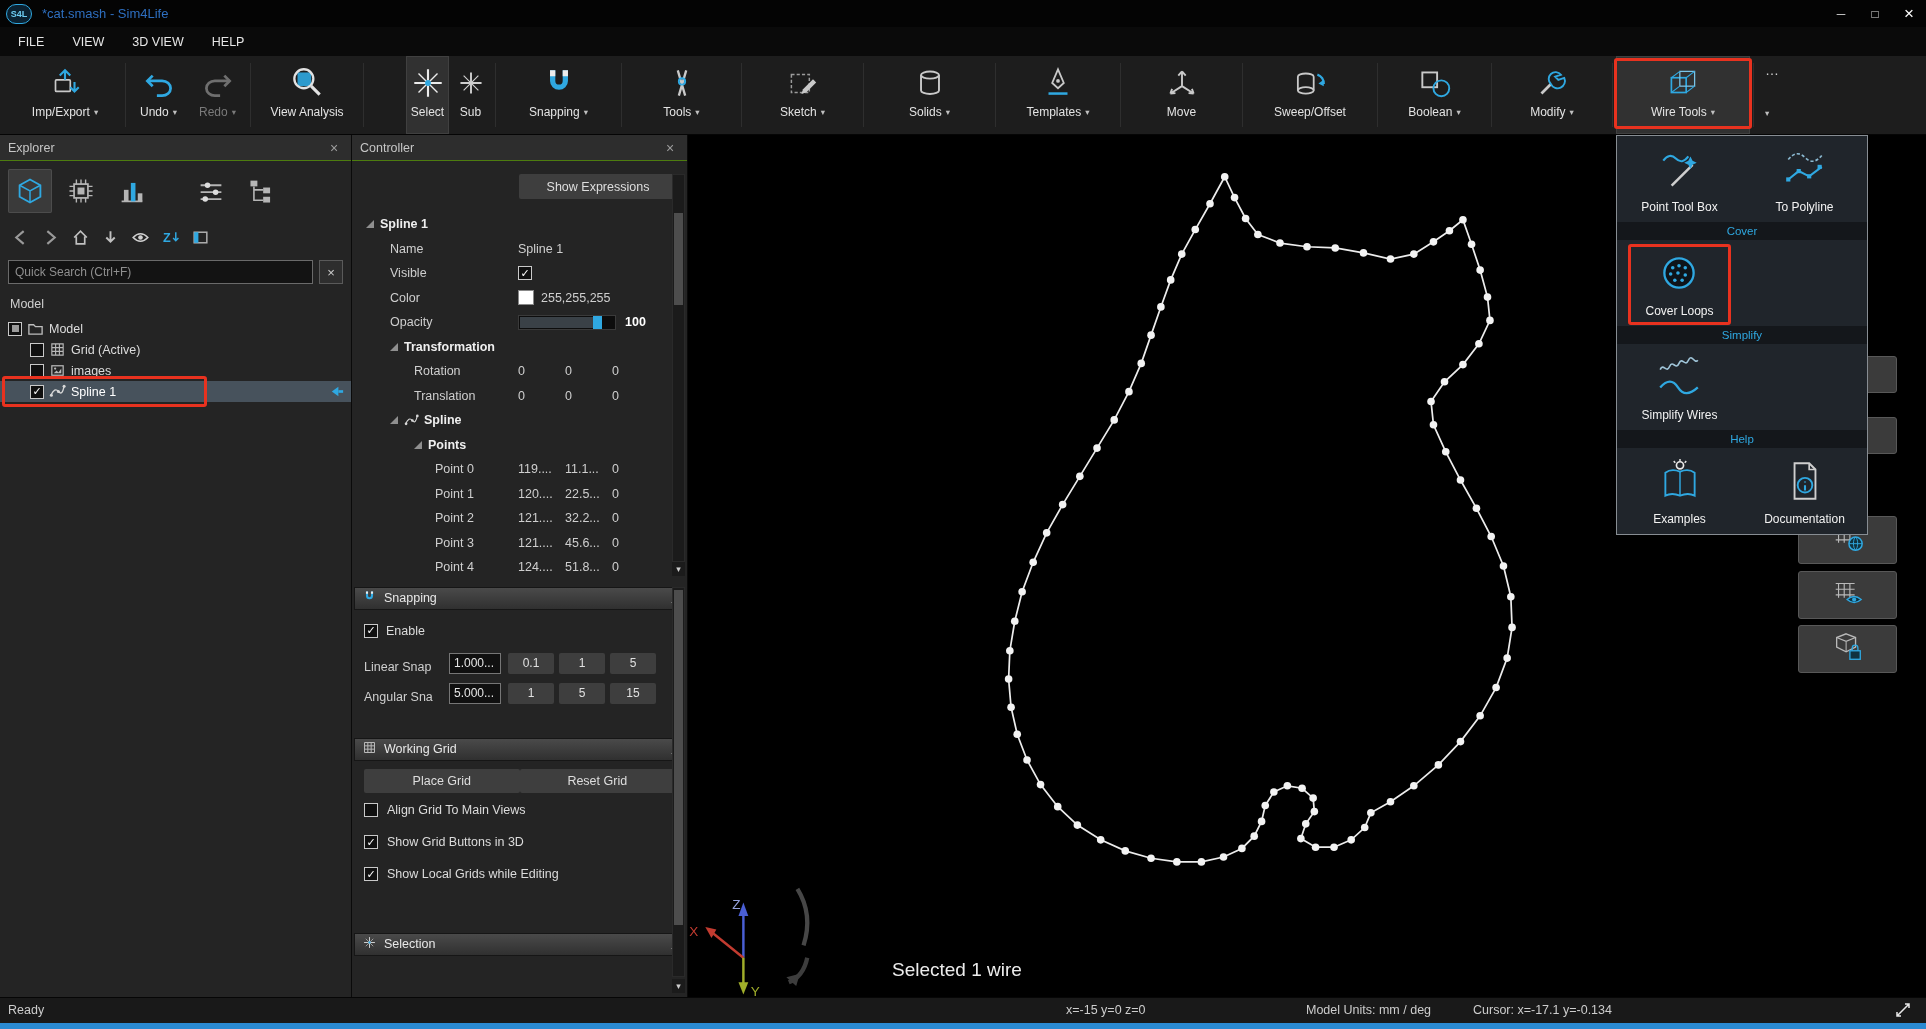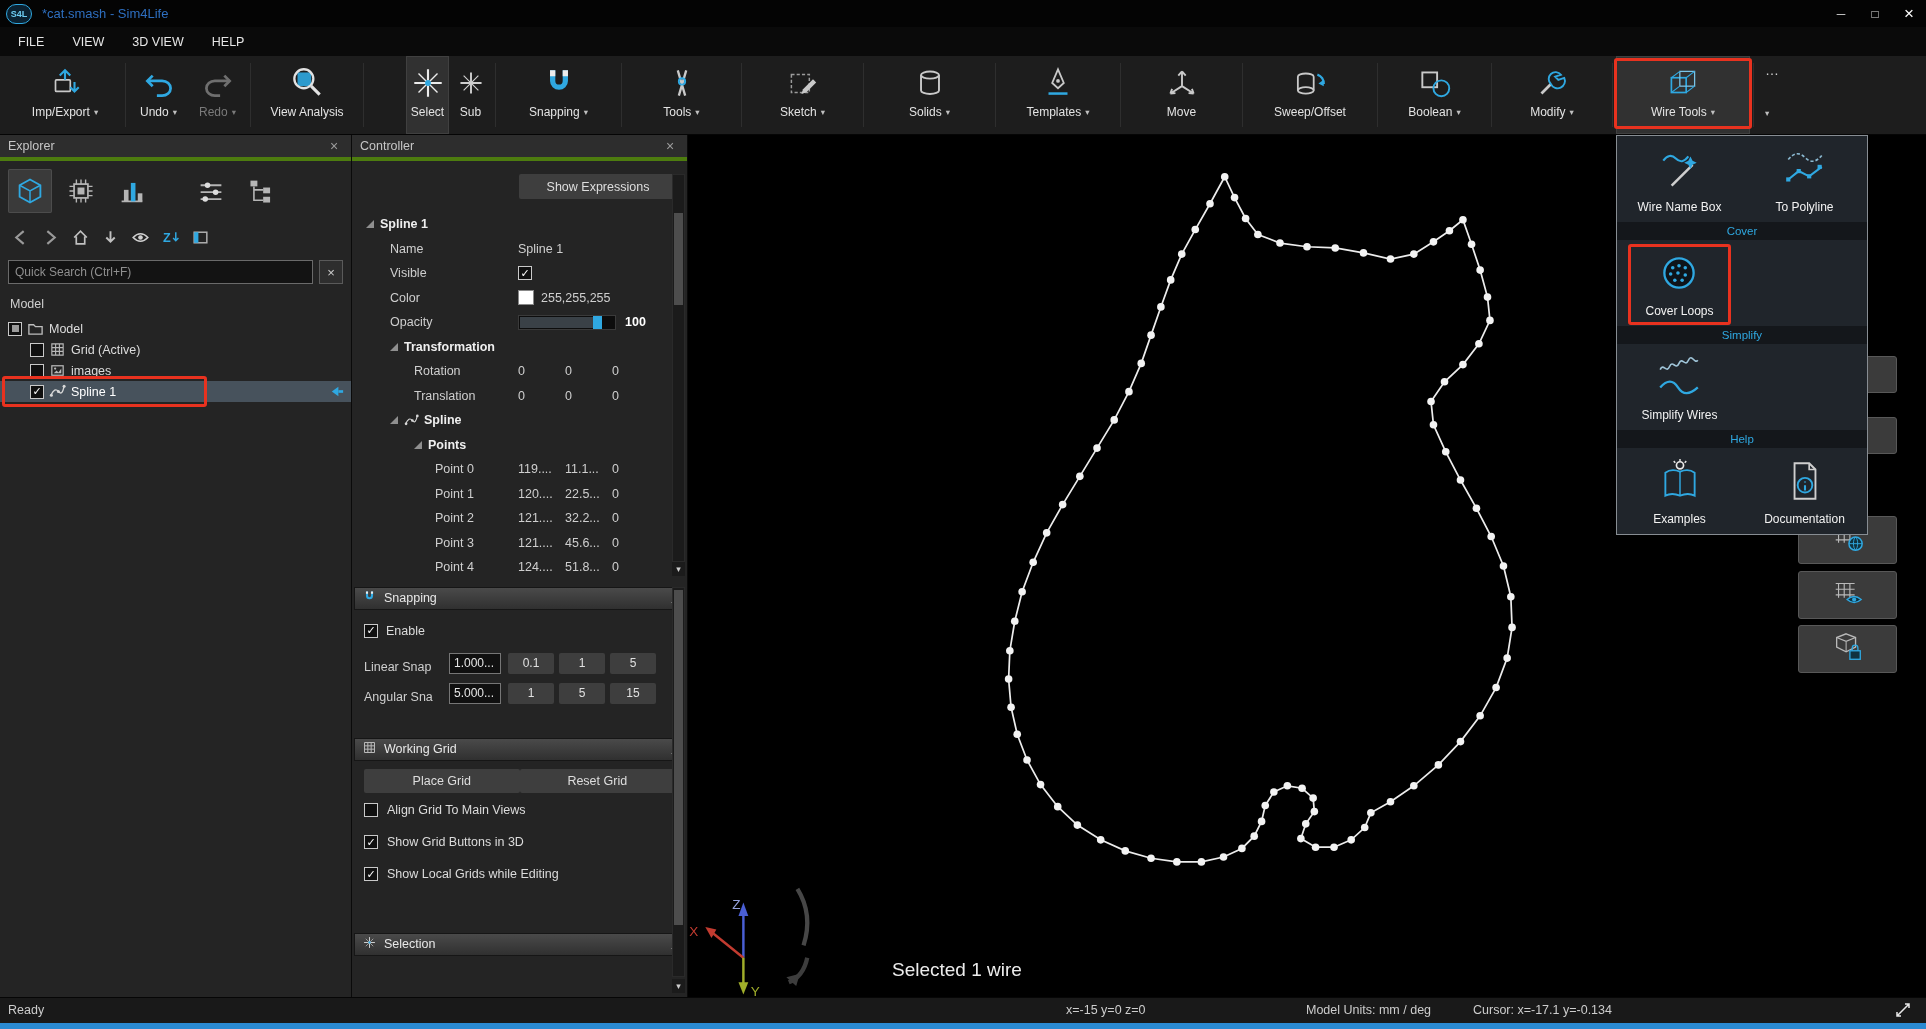--- a/index.html
+++ b/index.html
@@ -21,21 +21,21 @@
   .tb-item.disabled{color:#7a7a7a}
   .tb-icon{height:42px;display:flex;align-items:center}
   .tb-label{display:flex;align-items:center;gap:4px;margin-top:1px}
   .chev{font-size:8.5px;color:#c0c0c0}
   .tb-item.disabled .chev{color:#7a7a7a}
   #tb-overflow{display:flex;flex-direction:column;justify-content:space-between;padding:6px 8px 16px;color:#cfcfcf}
   
   .panel{position:absolute;top:135px;height:862px;background:#242424}
   #explorer{left:0;width:352px;border-right:1px solid #0a0a0a}
   #controller{left:352px;width:336px;border-right:1px solid #0a0a0a}
-  .panel-header{height:26px;background:#2d2d2d;border-bottom:4px solid #4d7c0f;display:flex;align-items:center;padding:0 8px;color:#c6c6c6;font-size:12.5px}
+  .panel-header{height:26px;background:#2d2d2d;border-bottom:1px solid #4d7c0f;display:flex;align-items:center;padding:0 8px;color:#c6c6c6;font-size:12.5px}
   .panel-close{margin-left:auto;color:#9d9d9d;font-size:14px;width:18px;text-align:center}
   #explorer-tabs{display:flex;align-items:center;padding:8px 8px 0;gap:7px}
   .ex-tab{width:44px;height:44px;display:flex;align-items:center;justify-content:center;border-radius:2px}
   .ex-tab.active{background:#3a3a3a;box-shadow:inset 0 0 0 1px #4c4c4c}
   .gap-before{margin-left:28px}
   #explorer-nav{display:flex;align-items:center;gap:10px;padding:13px 10px 0;height:36px}
   .nav-icn{display:flex;align-items:center;justify-content:center;width:20px;height:20px}
   #explorer-search{display:flex;align-items:center;padding:11px 8px 0;gap:6px}
   #search-input{flex:1;height:24px;background:#131313;border:1px solid #6a6a6a;color:#a8a8a8;font-size:12px;padding:0 6px;font-family:inherit;outline:none}
   #search-input::placeholder{color:#8f8f8f}
@@ -830,21 +830,21 @@
 
 <div id="wire-menu" style="left: 1616px;">
     <div class="wm-items">
       <div class="wm-item">
         <div class="wm-content">
           <div><svg width="46" height="46" viewBox="0 0 44 44">
               <path d="M6 14q6-8 12-2t12-2" fill="none" stroke="#2fa8e1" stroke-width="2"></path>
               <path d="M14 38 34 18" stroke="#cfcfcf" stroke-width="2.4"></path>
               <path d="m32 10 2 4 4 2-4 2-2 4-2-4-4-2 4-2z" fill="#2fa8e1"></path>
             </svg></div>
-          <div class="wm-label">Wire Name Box</div>
+          <div class="wm-label">Point Tool Box</div>
         </div>
       </div>
       <div class="wm-item">
         <div class="wm-content">
           <div><svg width="46" height="46" viewBox="0 0 44 44">
               <path d="M6 13q8-10 16-2t16-2" fill="none" stroke="#8ab8d0" stroke-width="1.6" stroke-dasharray="3 2"></path>
               <path d="m6 32 10-8 10 5 12-9" fill="none" stroke="#2fa8e1" stroke-width="2"></path>
               <rect x="4" y="30" width="4" height="4" fill="#2fa8e1"></rect>
               <rect x="14" y="22" width="4" height="4" fill="#2fa8e1"></rect>
               <rect x="24" y="27" width="4" height="4" fill="#2fa8e1"></rect>

